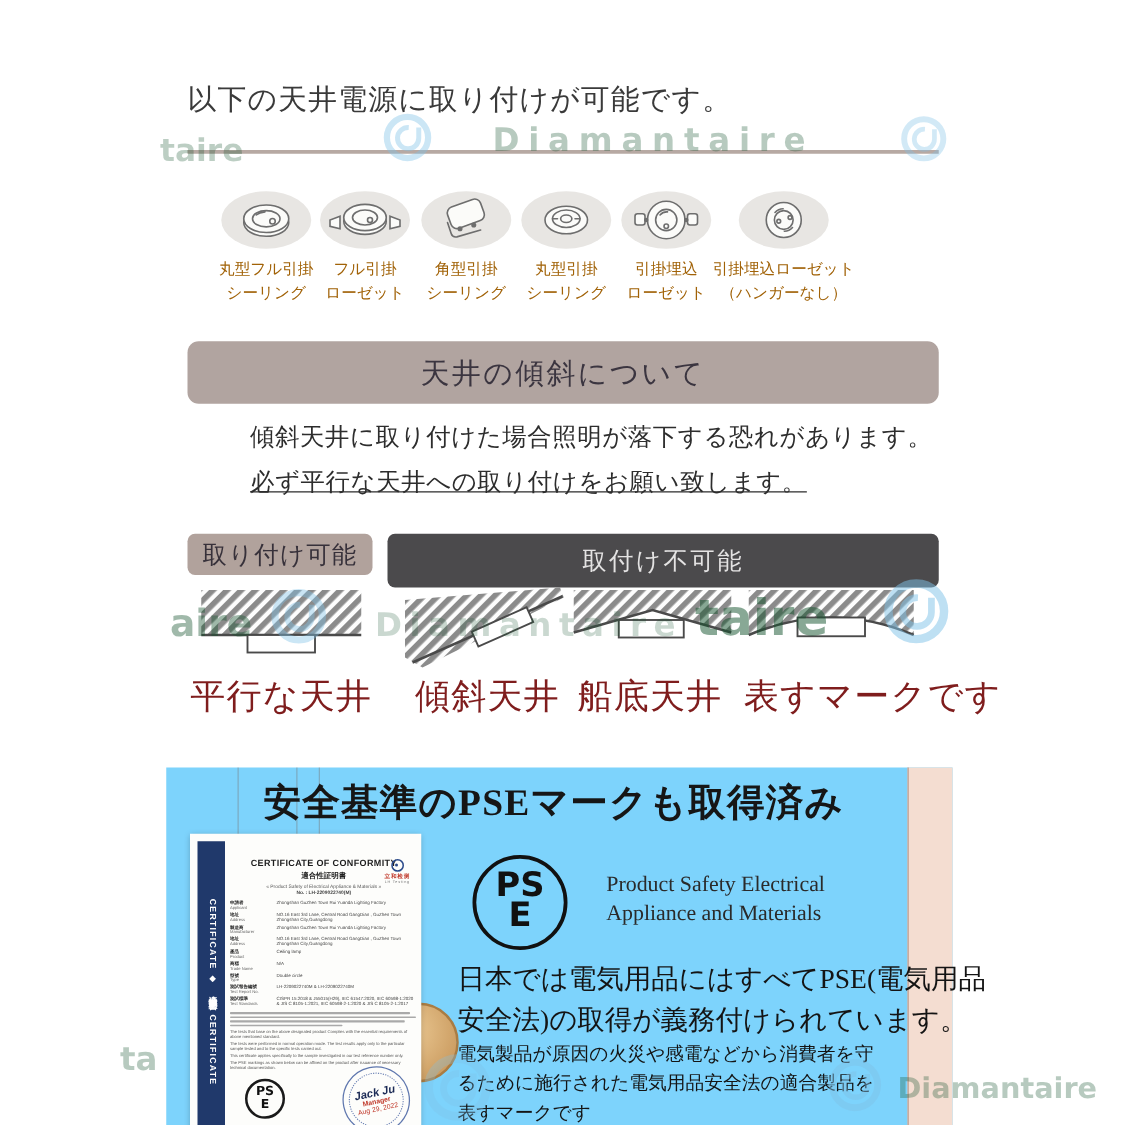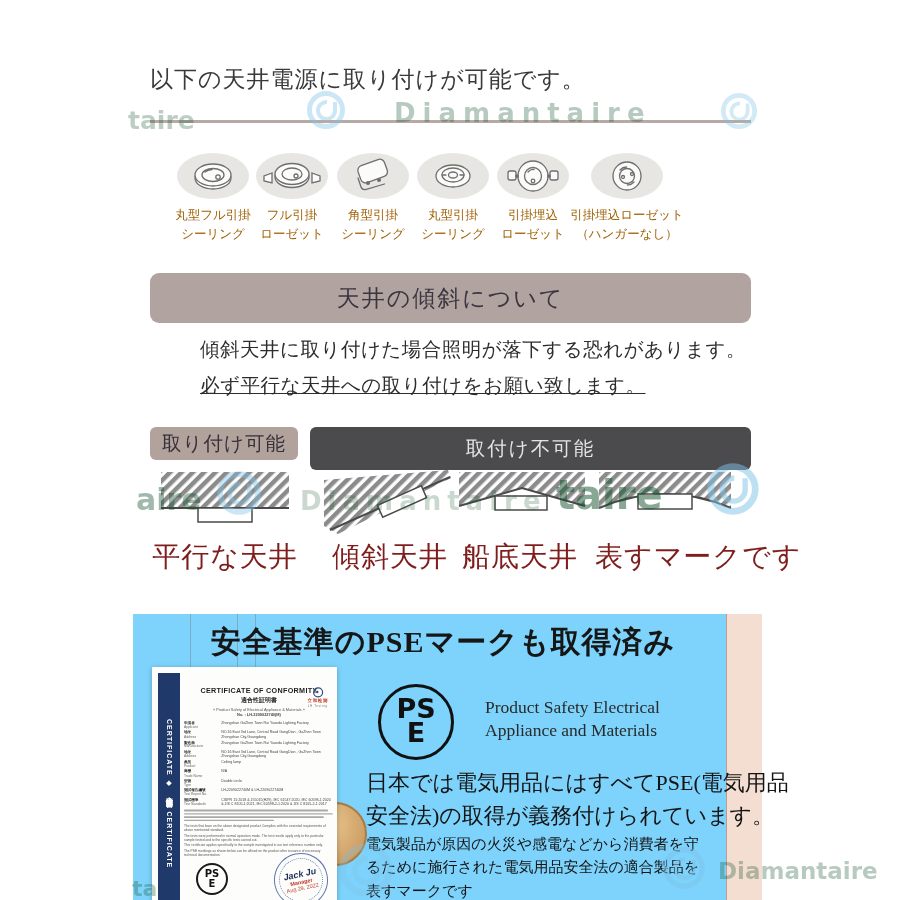--- a/index.html
+++ b/index.html
@@ -421,21 +421,21 @@
   <div class="wm" style="left:136px;top:482px;font-size:30px;opacity:.4;">aire</div>
   <svg class="wm-logo" style="left:216px;top:470px;color:#7fc2e8;opacity:.4;" width="46" height="46">
       <use href="#wmlogo"></use>
     </svg>
   <div class="wm" style="left:300px;top:486px;font-size:26px;letter-spacing:6px;opacity:.22;">Diamantaire</div>
   <div class="wm" style="left:556px;top:472px;font-size:40px;opacity:.5;">taire</div>
   <svg class="wm-logo" style="left:706px;top:462px;color:#7fc2e8;opacity:.5;" width="54" height="54">
       <use href="#wmlogo"></use>
     </svg>
 
-  <div class="wm" style="left:96px;top:876px;font-size:22px;opacity:.3;margin-left:36px;">ta</div>
+  <div class="wm" style="left:96px;top:833px;font-size:26px;opacity:.3;">ta</div>
   <svg class="wm-logo" style="left:338px;top:842px;color:#7fc2e8;opacity:.3;" width="56" height="56">
       <use href="#wmlogo"></use>
     </svg>
   <svg class="wm-logo" style="left:662px;top:846px;color:#7fc2e8;opacity:.45;" width="44" height="44">
       <use href="#wmlogo"></use>
     </svg>
   <div class="wm" style="left:718px;top:858px;font-size:23px;opacity:.3;">Diamantaire</div>
 
 </div>
 

